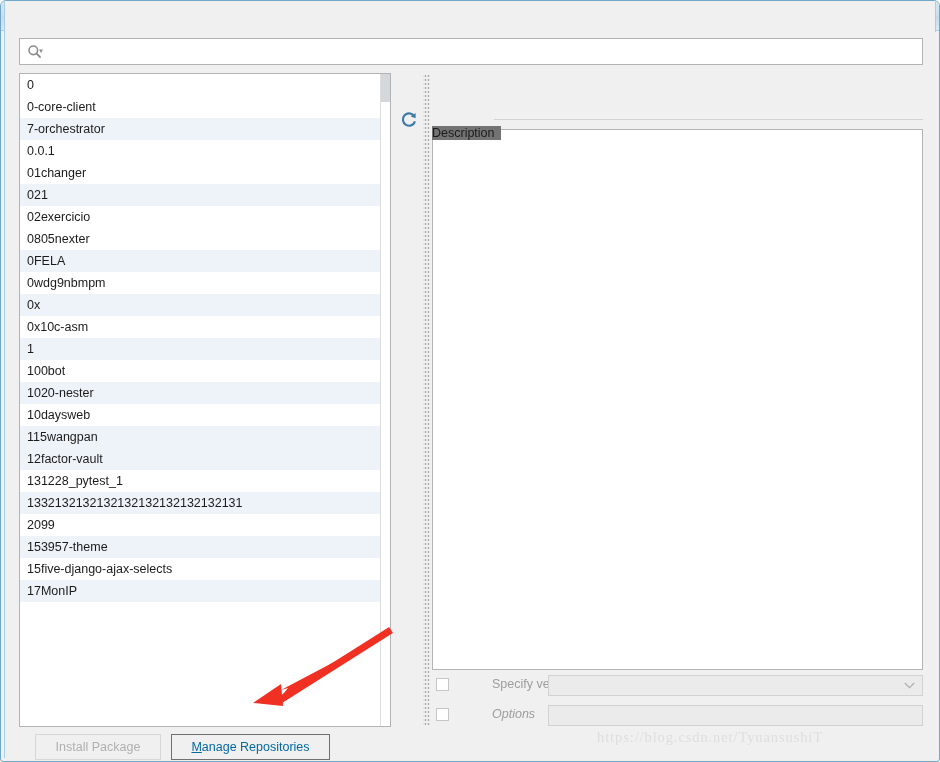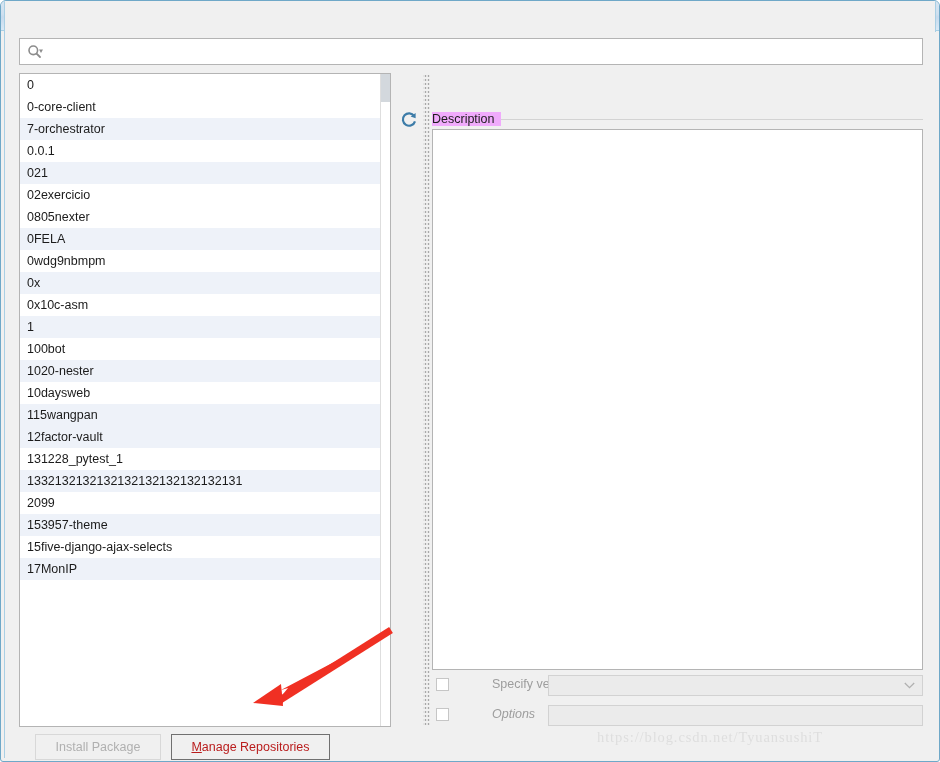--- a/index.html
+++ b/index.html
@@ -211,24 +211,24 @@
 
   
   #description-group {
     position: absolute;
     left: 427px; top: 42px;
     width: 491px;
     height: 600px;
   }
   #description-label {
     position: absolute;
-    left: 0; top: 38px;
+    left: 0; top: 52px;
     font-size: 12.5px;
     color: #1b1b1b;
-    background: #f0abfc;
+    background: #737373;
     padding-right: 6px;
     font-family: "Liberation Sans", sans-serif;
     white-space: nowrap;
     z-index: 2;
   }
   #description-rule {
     position: absolute;
     left: 62px; top: 45px;
     right: 0;
     height: 1px;
@@ -309,21 +309,21 @@
     position: absolute;
     height: 26px;
     border: 1px solid #c3c3c3;
     background: #f0f0f0;
     box-sizing: border-box;
     font-size: 12.5px;
     font-family: "Liberation Sans", sans-serif;
     text-align: center;
     line-height: 24px;
     cursor: pointer;
-    color: #b91c1c;
+    color: #0369a1;
   }
   #install-package-button {
     left: 18px; top: 0;
     width: 126px;
     color: #b0b0b0;
     border-color: #d8d8d8;
     background: #f0f0f0;
     cursor: default;
   }
   #manage-repositories-button {
@@ -386,20 +386,21 @@
       </svg>
       <input id="search-input" type="text" placeholder="" style="">
     </div>
 
     <div id="package-list-panel">
       <div id="package-list">
           <div class="pkg-row odd">0</div>
           <div class="pkg-row odd">0-core-client</div>
           <div class="pkg-row even">7-orchestrator</div>
           <div class="pkg-row odd">0.0.1</div>
+          <div class="pkg-row odd">01changer</div>
           <div class="pkg-row even">021</div>
           <div class="pkg-row odd">02exercicio</div>
           <div class="pkg-row odd">0805nexter</div>
           <div class="pkg-row even">0FELA</div>
           <div class="pkg-row odd">0wdg9nbmpm</div>
           <div class="pkg-row even">0x</div>
           <div class="pkg-row odd">0x10c-asm</div>
           <div class="pkg-row even">1</div>
           <div class="pkg-row odd">100bot</div>
           <div class="pkg-row even">1020-nester</div>

